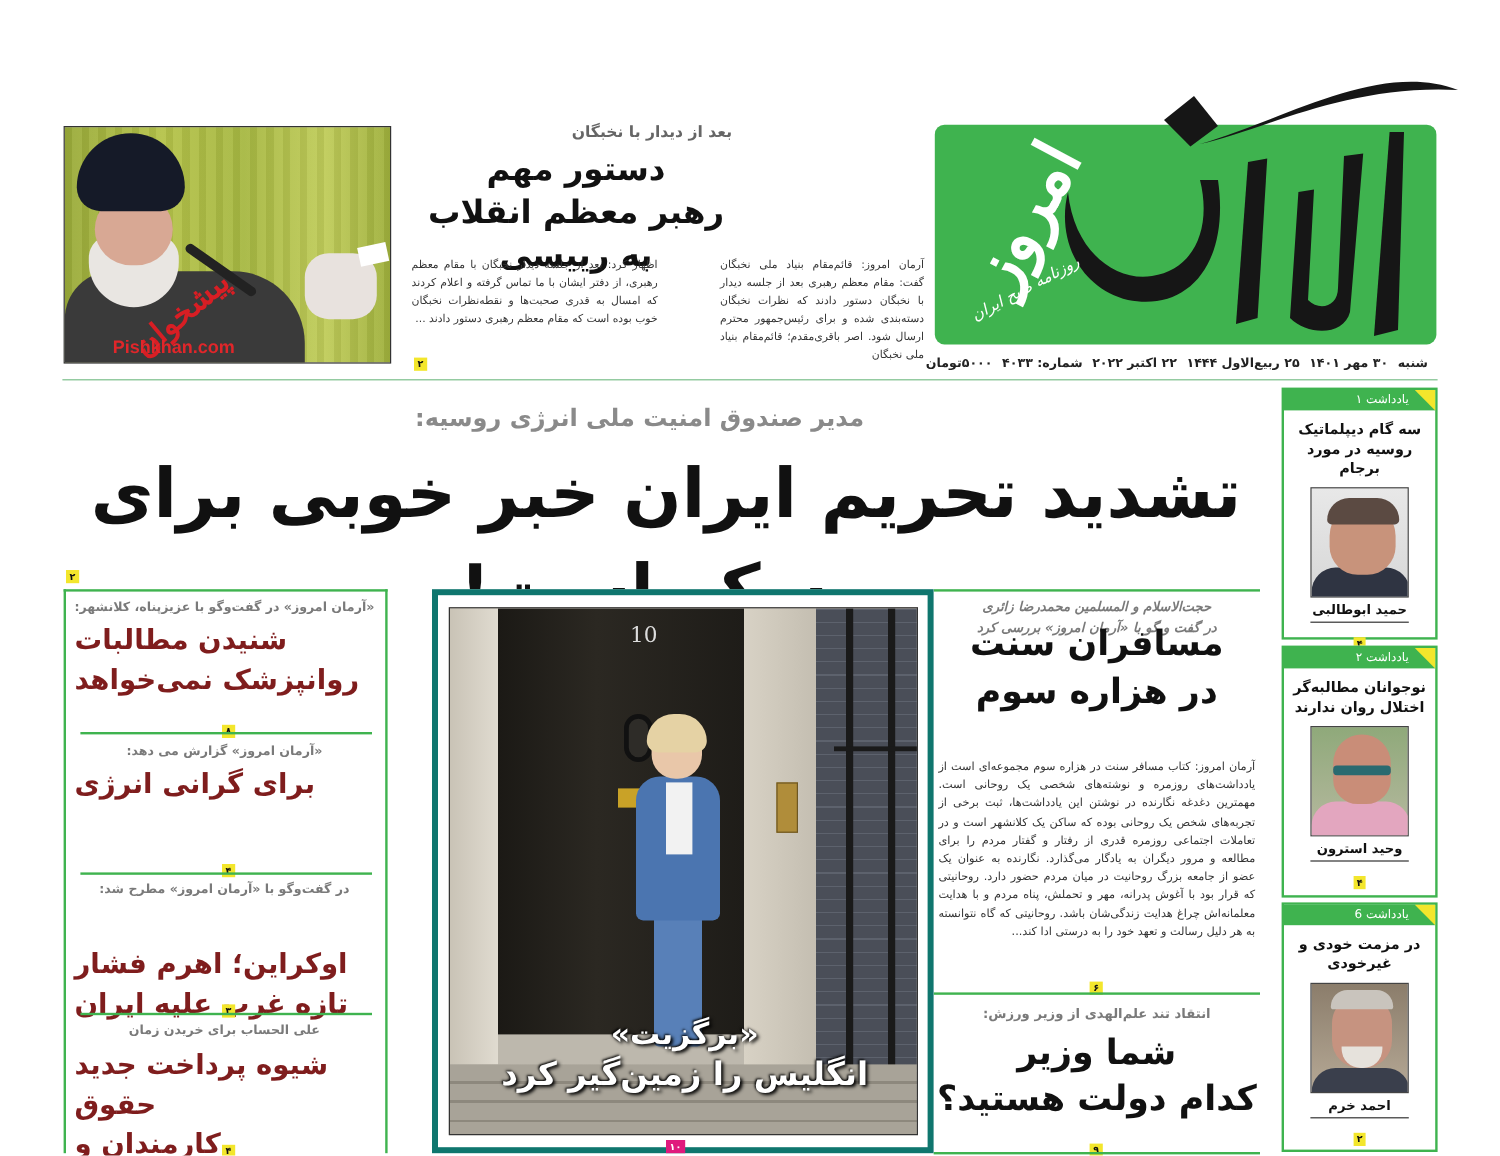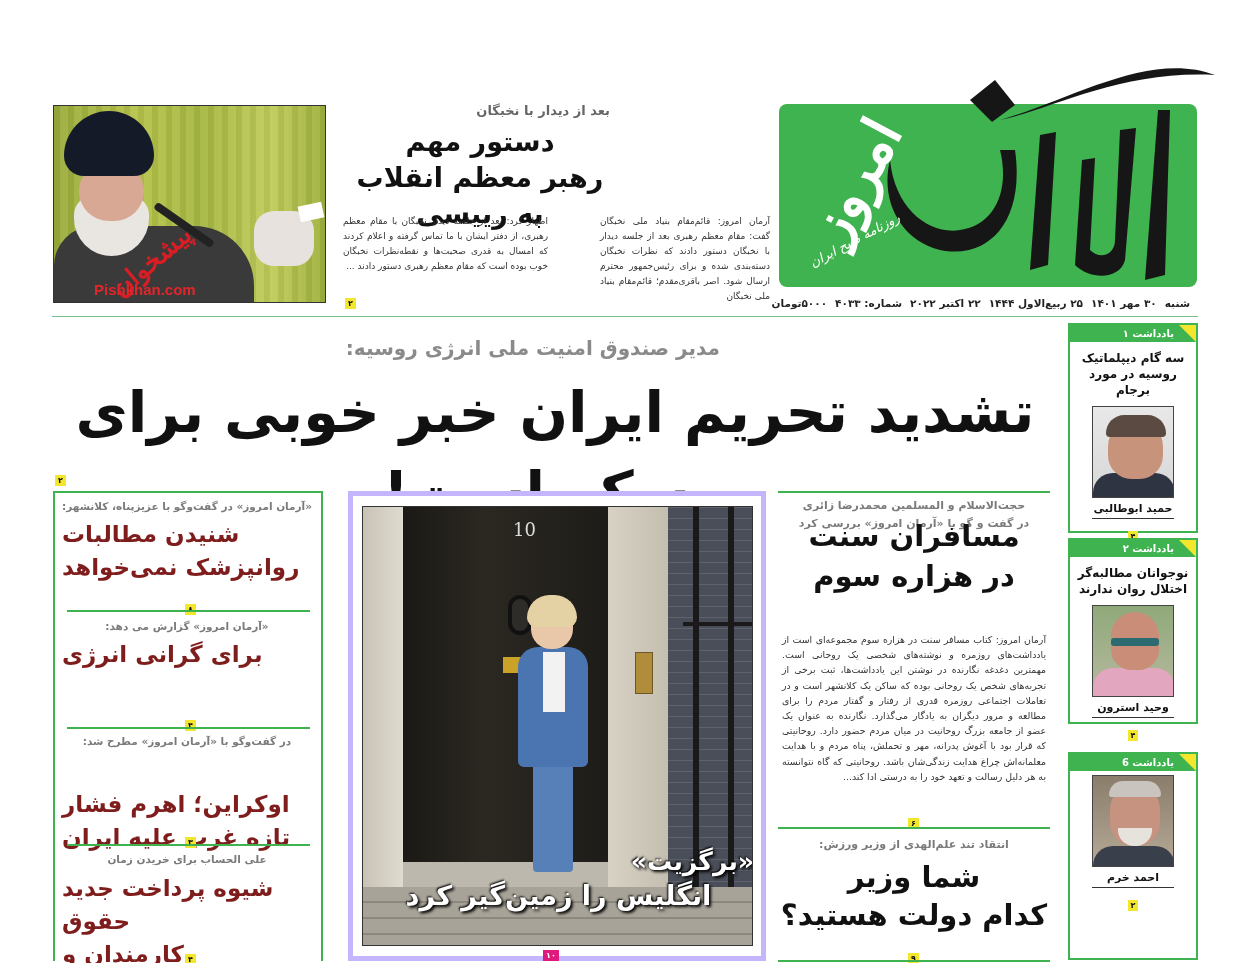--- a/index.html
+++ b/index.html
@@ -40,21 +40,21 @@
   .wm { position:absolute; left: 40px; top: 175px; font-size: 15px; font-weight: bold; color: #e0262a; font-family: "Liberation Sans", sans-serif; }
   .wm2 { position:absolute; left: 50px; top: 140px; font-size: 26px; font-weight: bold; color: #d81e24; font-family: "DejaVu Serif", serif; transform: rotate(-40deg); }
 
   
   .main-kicker { left: 330px; top: 336px; width: 390px; text-align: right; font-size: 20px; color: #8a8a8a; font-weight: bold; }
   .main-h { left: 50px; top: 372px; width: 1010px; text-align: center; font-size: 57px; font-weight: bold; color: #111; line-height: 80px; letter-spacing: -1px; }
   .main-pg { left: 55px; top: 468px; }
 
   
   .note { left: 1068px; width: 130px; border: 2px solid #3fb34f; background:#fff; }
-  .note .hdr { height: 17px; background: #3fb34f; color: #fff; font-size: 10px; font-weight: bold; padding-right: 22px; line-height: 17px; position: relative; }
+  .note .hdr { height: 17px; background: #3fb34f; color: #fff; font-size: 10px; font-weight: normal; padding-right: 22px; line-height: 17px; position: relative; }
   .note .hdr .tri { position:absolute; right: 0; top: 0; width: 0; height: 0; border-top: 17px solid #f3e62c; border-left: 17px solid transparent; }
   .note .ttl { text-align: center; font-size: 12px; font-weight: bold; line-height: 16px; padding: 8px 4px 4px; color: #111; }
   .note .ph { margin: 4px auto 0; width: 82px; height: 92px; border: 1px solid #444; position: relative; overflow: hidden; }
   .note .nm { text-align: center; font-size: 11px; font-weight: bold; padding: 4px 0 3px; color: #111; }
   .note .ln { width: 82px; height: 1px; background: #333; margin: 0 auto; }
   .note .pgw { text-align: center; padding: 5px 0 4px; }
   .ph1 { background: linear-gradient(180deg,#e8e8e8 0%, #d7d7d7 100%); }
   .ph1 .head { position:absolute; left: 15px; top: 12px; width: 55px; height: 60px; background:#c8937b; border-radius: 28px 28px 24px 24px; }
   .ph1 .hair { position:absolute; left: 13px; top: 8px; width: 60px; height: 22px; background:#5b4a42; border-radius: 30px 30px 6px 6px; }
   .ph1 .suit { position:absolute; left: 0; top: 66px; width: 82px; height: 30px; background:#2f3442; border-radius: 20px 20px 0 0; }
@@ -64,51 +64,51 @@
   .ph2 .shirt { position:absolute; left: 0; top: 62px; width: 82px; height: 32px; background:#e3a6bf; border-radius: 20px 20px 0 0; }
   .ph3 { background: linear-gradient(180deg,#8b7d6b 0%, #b6a996 100%); }
   .ph3 .head { position:absolute; left: 17px; top: 8px; width: 50px; height: 62px; background:#c69380; border-radius: 26px 26px 24px 24px; }
   .ph3 .hair { position:absolute; left: 16px; top: 5px; width: 52px; height: 16px; background:#c9c4bd; border-radius: 26px 26px 4px 4px; }
   .ph3 .beard { position:absolute; left: 25px; top: 52px; width: 34px; height: 18px; background:#e6e2dc; border-radius: 0 0 16px 16px; }
   .ph3 .suit { position:absolute; left: 0; top: 70px; width: 82px; height: 24px; background:#3a3f4c; border-radius: 20px 20px 0 0; }
 
   
   .cr { left: 778px; width: 272px; }
   .cr-top-rule { left: 778px; top: 491px; width: 272px; height: 2px; background: #3fb34f; }
-  .cr-kicker { top: 497px; font-size: 11px; color: #7a7a7a; text-align: center; line-height: 18px; font-weight: bold; }
+  .cr-kicker { top: 497px; font-size: 11px; color: #7a7a7a; text-align: center; line-height: 18px; font-weight: bold; font-style: italic; }
   .cr-h { top: 516px; font-size: 29px; font-weight: bold; text-align: center; line-height: 40px; color: #111; }
   .cr-body { top: 632px; font-size: 9.4px; line-height: 15.2px; color: #333; text-align: justify; padding: 0 4px; }
   .cr-pg1 { left: 908px; top: 811px; }
   .cr-mid-rule { left: 778px; top: 827px; width: 272px; height: 2px; background: #3fb34f; }
   .cr-k2 { top: 838px; font-size: 11px; color: #7a7a7a; text-align: center; font-weight: bold; }
   .cr-h2 { top: 858px; font-size: 29px; font-weight: bold; text-align: center; line-height: 38px; color: #111; }
   .cr-pg2 { left: 908px; top: 946px; }
   .cr-bot-rule { left: 778px; top: 960px; width: 272px; height: 2px; background: #3fb34f; }
 
   
-  .photo-frame { left: 348px; top: 491px; width: 418px; height: 470px; border: 5px solid #c4b5fd; background: #fff; }
+  .photo-frame { left: 360px; top: 491px; width: 418px; height: 470px; border: 5px solid #0f766e; background: #fff; }
   .photo { position:absolute; left: 9px; top: 10px; width: 391px; height: 440px; overflow: hidden; background: #bdb8ad; border: 1px solid #333; }
   .pillar-l { position:absolute; left: 0; top: 0; width: 40px; height: 380px; background: linear-gradient(90deg,#c9c3b6,#e0dbd0); }
   .door { position:absolute; left: 40px; top: 0; width: 205px; height: 355px; background: linear-gradient(90deg,#1b1915 0%,#2b2822 40%,#1e1c18 100%); }
   .door-num { position:absolute; left: 150px; top: 12px; color: #ddd; font-family: "DejaVu Serif", serif; font-size: 18px; }
   .knocker { position:absolute; left: 145px; top: 88px; width: 24px; height: 40px; border: 4px solid #111; border-radius: 12px; background: #2e2c28; }
   .brass { position:absolute; left: 140px; top: 150px; width: 30px; height: 16px; background:#c9a227; }
   .pillar-r { position:absolute; left: 245px; top: 0; width: 60px; height: 440px; background: linear-gradient(90deg,#d8d2c5,#c4beb1); }
   .bell { position:absolute; left: 272px; top: 145px; width: 18px; height: 42px; background:#b08d3a; border: 1px solid #6e5722; }
   .brick { position:absolute; left: 305px; top: 0; width: 86px; height: 440px; background: repeating-linear-gradient(0deg,#4a4e58 0 10px,#5d626d 10px 11px); }
   .rail { position:absolute; left: 330px; top: 0; width: 6px; height: 390px; background:#1a1a1a; }
   .rail2 { position:absolute; left: 365px; top: 0; width: 6px; height: 390px; background:#1a1a1a; }
   .rail3 { position:absolute; left: 320px; top: 115px; width: 70px; height: 4px; background:#1a1a1a; }
   .steps { position:absolute; left: 0; top: 380px; width: 391px; height: 60px; background: repeating-linear-gradient(180deg,#a8a398 0 14px,#8d887d 14px 16px); }
   .woman-jacket { position:absolute; left: 155px; top: 140px; width: 70px; height: 120px; background:#4b75b0; border-radius: 20px 20px 6px 6px; }
   .woman-shirt { position:absolute; left: 180px; top: 145px; width: 22px; height: 60px; background:#f2f2f2; }
   .woman-legs { position:absolute; left: 170px; top: 255px; width: 40px; height: 110px; background:#5880b8; border-radius: 4px; }
   .woman-head { position:absolute; left: 168px; top: 92px; width: 42px; height: 50px; background:#e9c7a9; border-radius: 20px; }
   .woman-hair { position:absolute; left: 164px; top: 88px; width: 50px; height: 32px; background:#e5d2a4; border-radius: 24px 24px 10px 10px; }
-  .photo-cap1 { position:absolute; left: 0; top: 340px; width: 391px; text-align: right; font-size: 25px; font-weight: bold; color: #fff; text-shadow: 2px 2px 3px #000, -1px -1px 2px #000; }
+  .photo-cap1 { position:absolute; left: 0; top: 340px; width: 391px; text-align: center; font-size: 25px; font-weight: bold; color: #fff; text-shadow: 2px 2px 3px #000, -1px -1px 2px #000; }
   .photo-cap2 { position:absolute; left: 0; top: 373px; width: 391px; text-align: center; font-size: 27px; font-weight: bold; color: #fff; text-shadow: 2px 2px 3px #000, -1px -1px 2px #000; }
   .photo-pg { position:absolute; left: 190px; top: 447px; }
 
   
   .lc-box { left: 53px; top: 491px; width: 270px; height: 470px; border: 2px solid #3fb34f; border-bottom: none; }
   .lc { left: 62px; width: 250px; }
   .lc-k { font-size: 10.5px; color: #7a7a7a; text-align: center; font-weight: bold; }
   .lc-h { font-size: 23px; font-weight: bold; text-align: left; line-height: 33px; color: #7f1d1d; }
   .lc-rule { left: 67px; width: 243px; height: 2px; background: #3fb34f; }
   .lc-pg { left: 185px; }
@@ -177,35 +177,36 @@
   <div class="ph ph1">
       <div class="suit"></div>
       <div class="head"></div>
       <div class="hair"></div>
     </div>
   <div class="nm">حمید ابوطالبی</div>
   <div class="ln"></div>
   <div class="pgw"><span class="pg">۴</span></div>
 </div>
 
-<div class="abs note" style="top:538px; height:186px;">
+<div class="abs note" style="top:538px; height:210px;">
   <div class="hdr"><span class="tri"></span><span>یادداشت ۲</span></div>
   <div class="ttl">نوجوانان مطالبه‌گر اختلال روان ندارند</div>
   <div class="ph ph2">
       <div class="shirt"></div>
       <div class="head"></div>
       <div class="gl"></div>
     </div>
   <div class="nm">وحید استرون</div>
   <div class="ln"></div>
   <div class="pgw"><span class="pg">۴</span></div>
 </div>
 
 <div class="abs note" style="top:752px; height:208px;">
   <div class="hdr"><span class="tri"></span><span>یادداشت 6</span></div>
+  <div class="ttl">در مزمت خودی و غیرخودی</div>
   <div class="ph ph3">
       <div class="suit"></div>
       <div class="head"></div>
       <div class="hair"></div>
       <div class="beard"></div>
     </div>
   <div class="nm">احمد خرم</div>
   <div class="ln"></div>
   <div class="pgw"><span class="pg">۲</span></div>
 </div>

